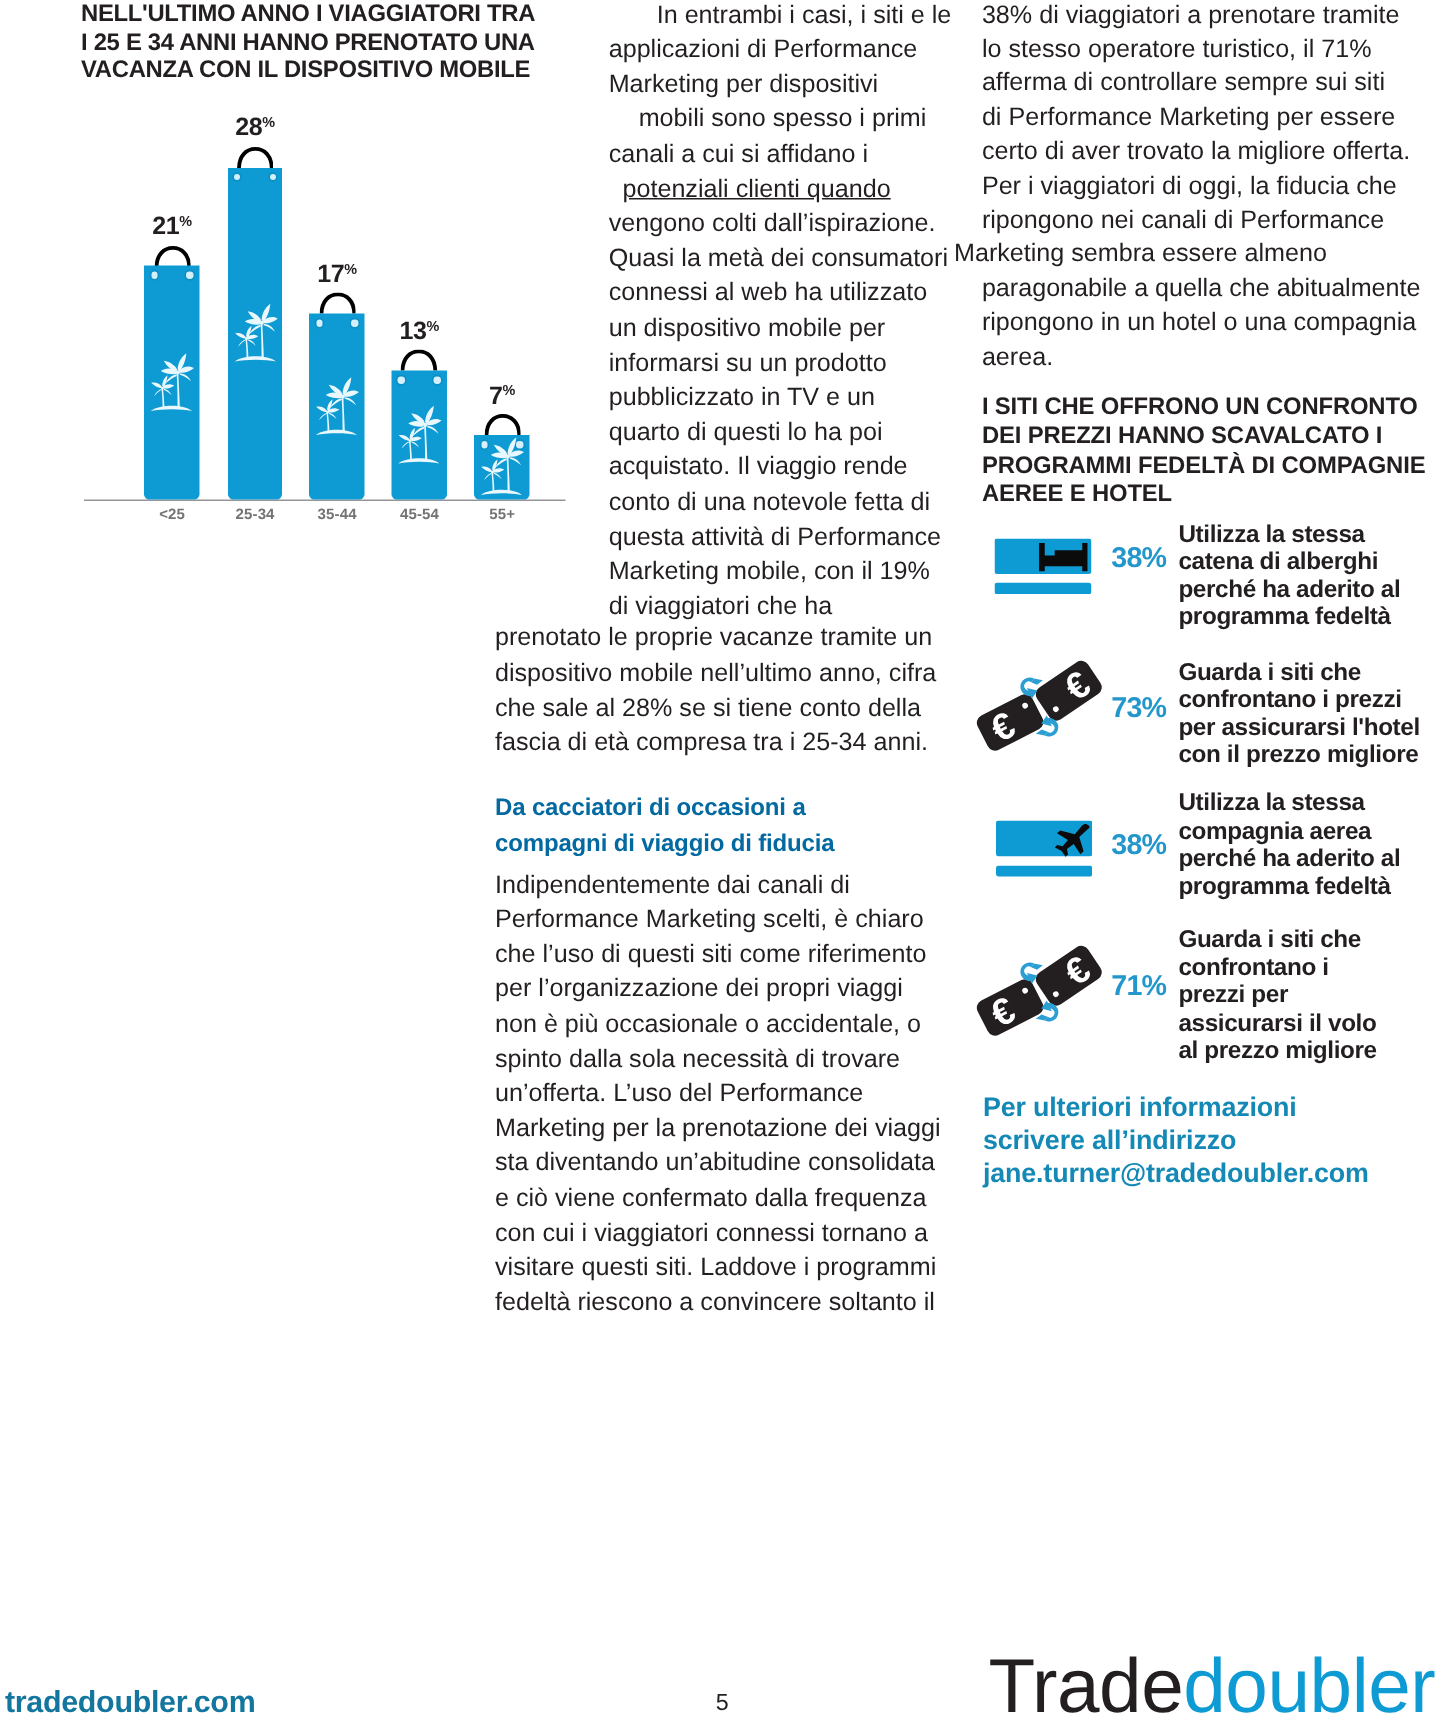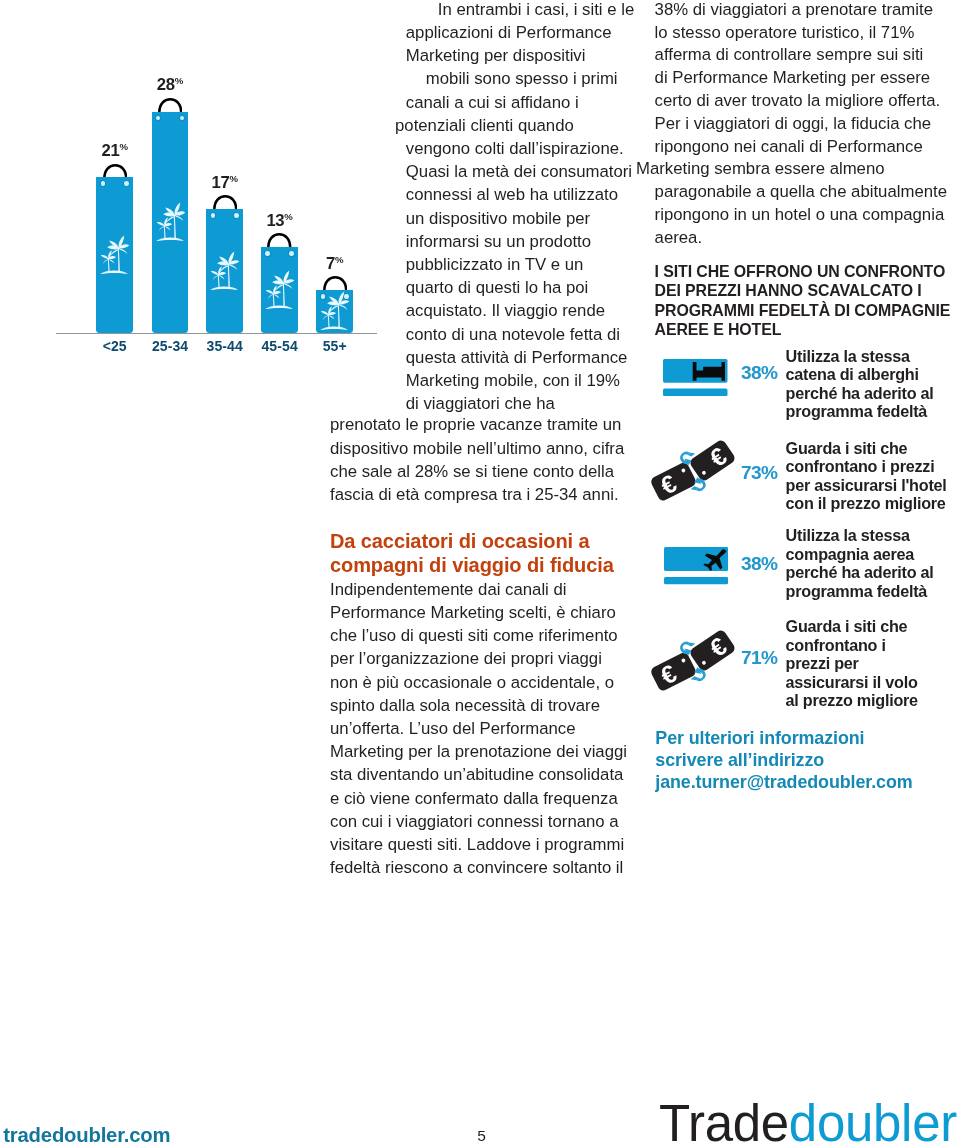--- a/index.html
+++ b/index.html
@@ -16,28 +16,28 @@
   #chart-area{position:absolute;left:0px;top:0px;width:400px;height:370px;}
   .bar{position:absolute;background:#0e9bd4;}
   .bar .eyelet{position:absolute;width:4.6px;height:4.6px;border-radius:50%;
                background:#d3f0fc;box-shadow:0 0 0 1.1px #0d8fc4;}
   .handle{position:absolute;}
   .pct{position:absolute;font-weight:700;color:#231f20;white-space:nowrap;}
   .pct .n{font-size:16.7px;letter-spacing:-.3px;}
   .pct .s{font-size:9.6px;vertical-align:5.6px;font-weight:700;}
   #axis-line{position:absolute;left:56px;top:332.6px;width:321px;height:1px;
              background:#939598;}
-  .axlabel{position:absolute;font-size:14px;font-weight:700;color:#0c4a6e;
+  .axlabel{position:absolute;font-size:10px;font-weight:700;color:#737373;
            text-align:center;top:338.3px;letter-spacing:.1px;}
   .palm{position:absolute;}
 
   
   .tl{position:absolute;white-space:pre;}
   .body-line{font-size:16.75px;color:#231f20;}
-  .head-line{font-size:20px;font-weight:700;color:#c2410c;letter-spacing:-.1px;}
+  .head-line{font-size:16px;font-weight:700;color:#0369a1;letter-spacing:-.1px;}
   .caps-line{font-size:15.9px;font-weight:700;color:#231f20;letter-spacing:-.1px;}
   .stat-line{font-size:16.2px;font-weight:700;color:#231f20;letter-spacing:-.25px;}
   .contact-line{font-size:17.9px;font-weight:700;color:#1589b5;letter-spacing:-.1px;}
 
   .stat-pct{position:absolute;font-size:19.1px;font-weight:700;color:#2397cc;letter-spacing:-.55px;}
 
   
   #footer-url{position:absolute;left:3.3px;top:1123.5px;font-size:20.3px;
               font-weight:700;color:#13769f;letter-spacing:-.2px;}
   #page-no{position:absolute;left:0px;top:1127px;width:963px;text-align:center;
@@ -77,20 +77,25 @@
     <path d="M33 77.5 C27.5 70.5 19 67.5 11 70 C18 77 27 81 32.8 81.4 C32.6 80 32.7 78.6 33 77.5 Z"></path>
     <path d="M32.6 83 C26 85.5 20 90.5 17 98 C24 89.5 29.5 86 33.1 84.3 C32.9 83.9 32.7 83.4 32.6 83 Z"></path>
     <circle cx="35" cy="81" r="3"></circle>
   </g>
  </defs>
 </svg>
 
 <div class="page">
 
  <div id="chart-block">
+   <div id="chart-title">
+     <span>NELL'ULTIMO ANNO I VIAGGIATORI TRA</span><br>
+     <span>I 25 E 34 ANNI HANNO PRENOTATO UNA</span><br>
+     <span>VACANZA CON IL DISPOSITIVO MOBILE</span>
+   </div>
    <div id="chart-area">
      <div id="axis-line"></div>
    <svg class="handle" width="24.5" height="14.2" viewBox="0 0 24.5 14.2" style="left: 102.5px; top: 163.5px;">
           <path d="M1.3 14.6 C1.3 5.6 6.4 1.3 12.25 1.3 C18.1 1.3 23.2 5.6 23.2 14.6" fill="none" stroke="#000" stroke-width="2.55"></path>
         </svg>
         <div class="bar" style="left: 96.3px; top: 177.3px; width: 36.9px; height: 155.3px; border-radius: 0px 0px 3.5px 3.5px;">
           <span class="eyelet" style="left:4.3px;top:4.2px"></span>
           <span class="eyelet" style="right:4.3px;top:4.2px"></span>
           <svg class="palm" width="30.5" height="39.5" viewBox="5.5 6.5 95 124" preserveAspectRatio="none" style="left:3.1999999999999993px;top:57.900000000000006px">
             <use href="#palm-glyph" fill="#e9f8fd"></use>
@@ -148,21 +153,21 @@
         <div class="axlabel" style="left: 300.3px; width: 68.9px;">55+</div>
       </div>
  </div>
 
  <div id="col2">
       <div class="tl body-line" style="left: 405.8px; top: -0.3px; margin-left: 32px;">In entrambi i casi, i siti e le</div>
       <div class="tl body-line" style="left: 405.8px; top: 22.9px;">applicazioni di Performance</div>
       <div class="tl body-line" style="left: 405.8px; top: 46.1px;">Marketing per dispositivi</div>
       <div class="tl body-line" style="left: 405.8px; top: 69.3px; margin-left: 20px;">mobili sono spesso i primi</div>
       <div class="tl body-line" style="left: 405.8px; top: 92.5px;">canali a cui si affidano i</div>
-      <div class="tl body-line" style="left: 395px; top: 115.7px;">potenziali clienti quando</div>
+      <div class="tl body-line" style="left: 415px; top: 115.7px; text-decoration: underline;">potenziali clienti quando</div>
       <div class="tl body-line" style="left: 405.8px; top: 138.9px;">vengono colti dall’ispirazione.</div>
       <div class="tl body-line" style="left: 405.8px; top: 162.1px;">Quasi la metà dei consumatori</div>
       <div class="tl body-line" style="left: 405.8px; top: 185.3px;">connessi al web ha utilizzato</div>
       <div class="tl body-line" style="left: 405.8px; top: 208.5px;">un dispositivo mobile per</div>
       <div class="tl body-line" style="left: 405.8px; top: 231.7px;">informarsi su un prodotto</div>
       <div class="tl body-line" style="left: 405.8px; top: 254.9px;">pubblicizzato in TV e un</div>
       <div class="tl body-line" style="left: 405.8px; top: 278.1px;">quarto di questi lo ha poi</div>
       <div class="tl body-line" style="left: 405.8px; top: 301.3px;">acquistato. Il viaggio rende</div>
       <div class="tl body-line" style="left: 405.8px; top: 324.5px;">conto di una notevole fetta di</div>
       <div class="tl body-line" style="left: 405.8px; top: 347.7px;">questa attività di Performance</div>

